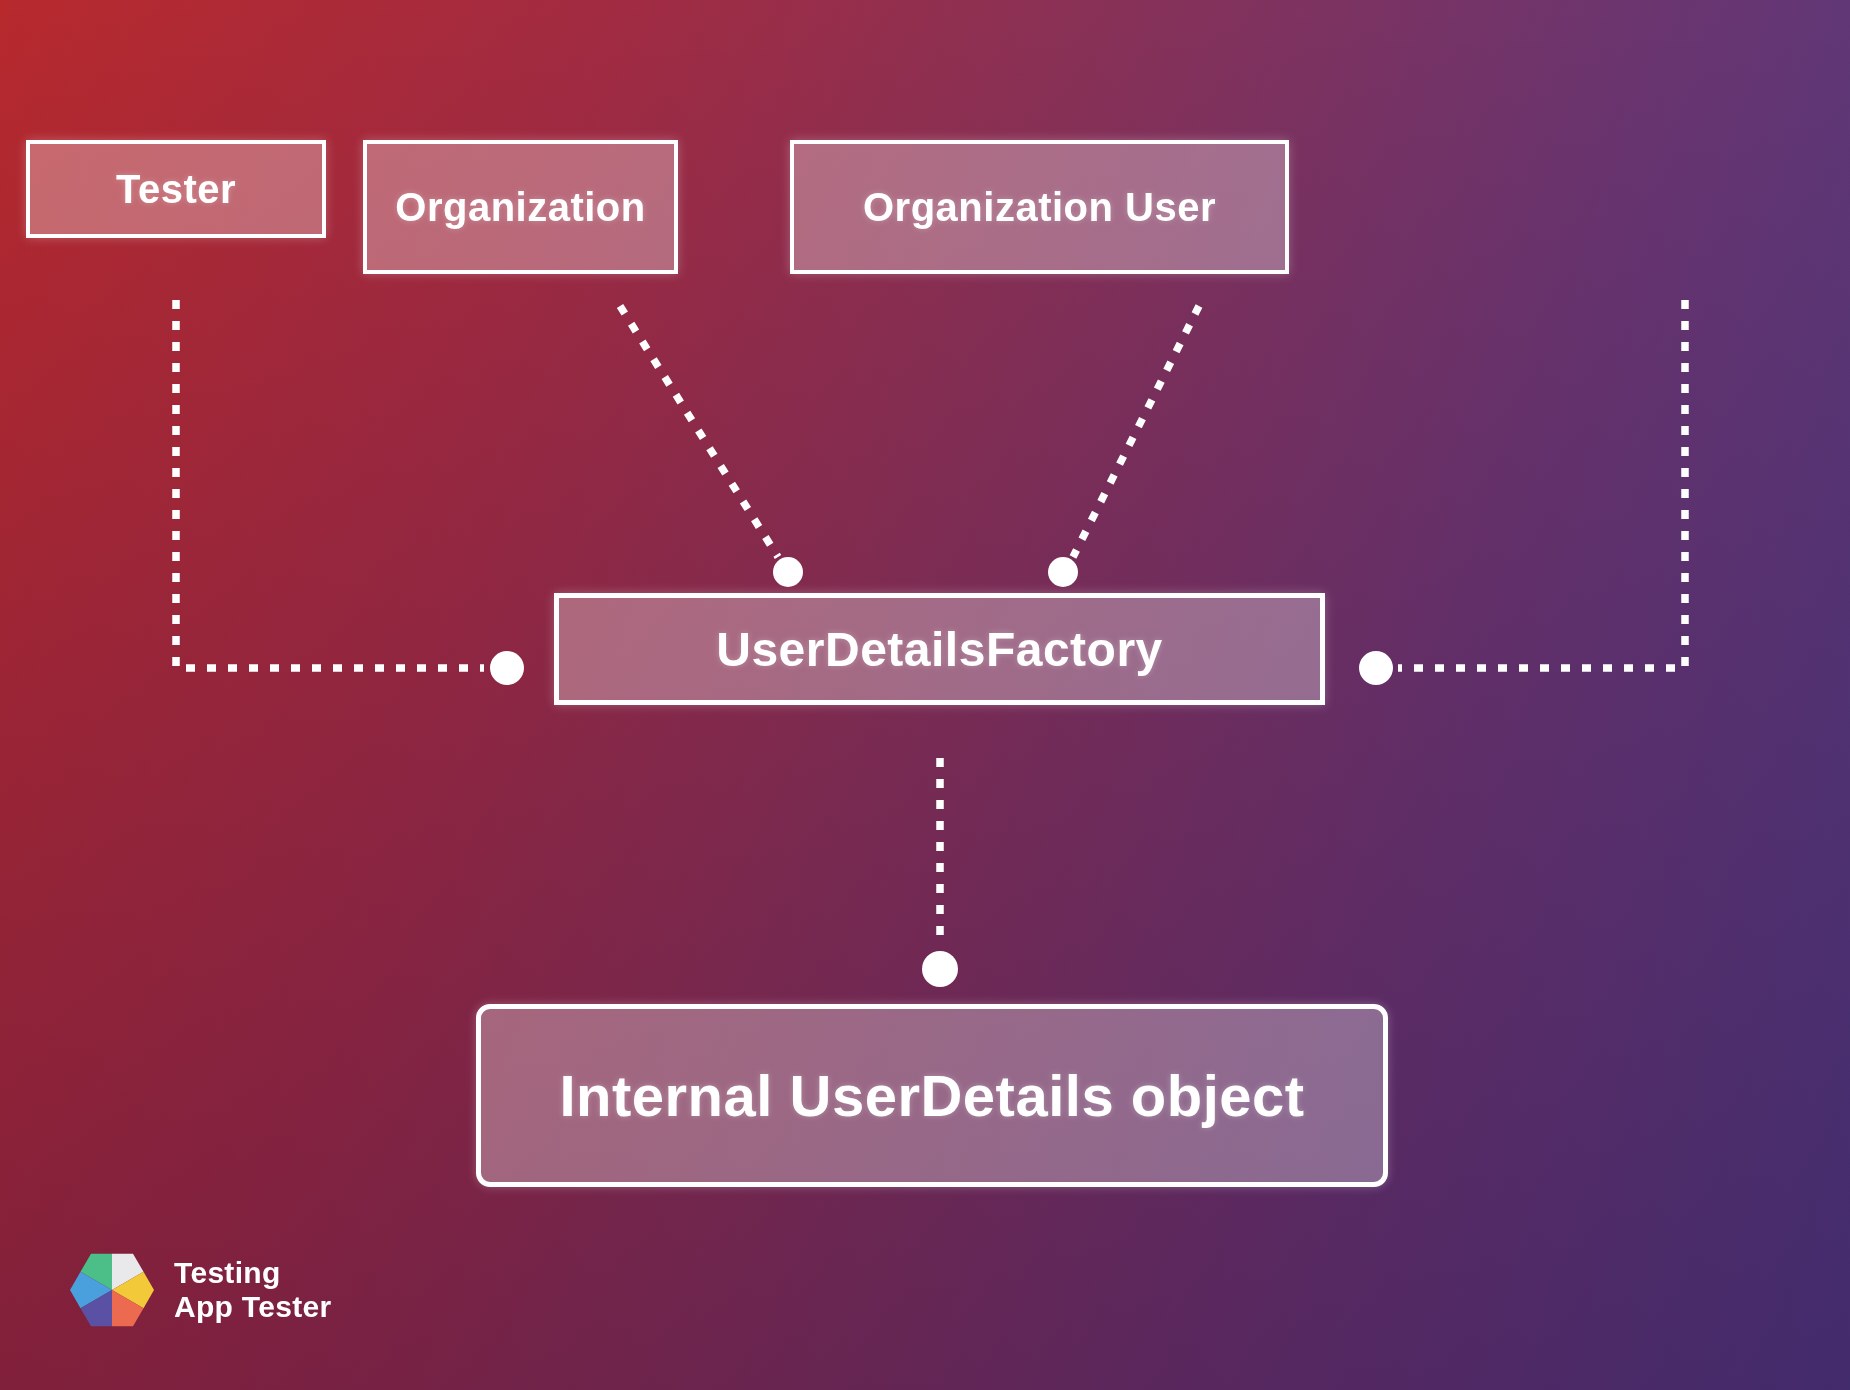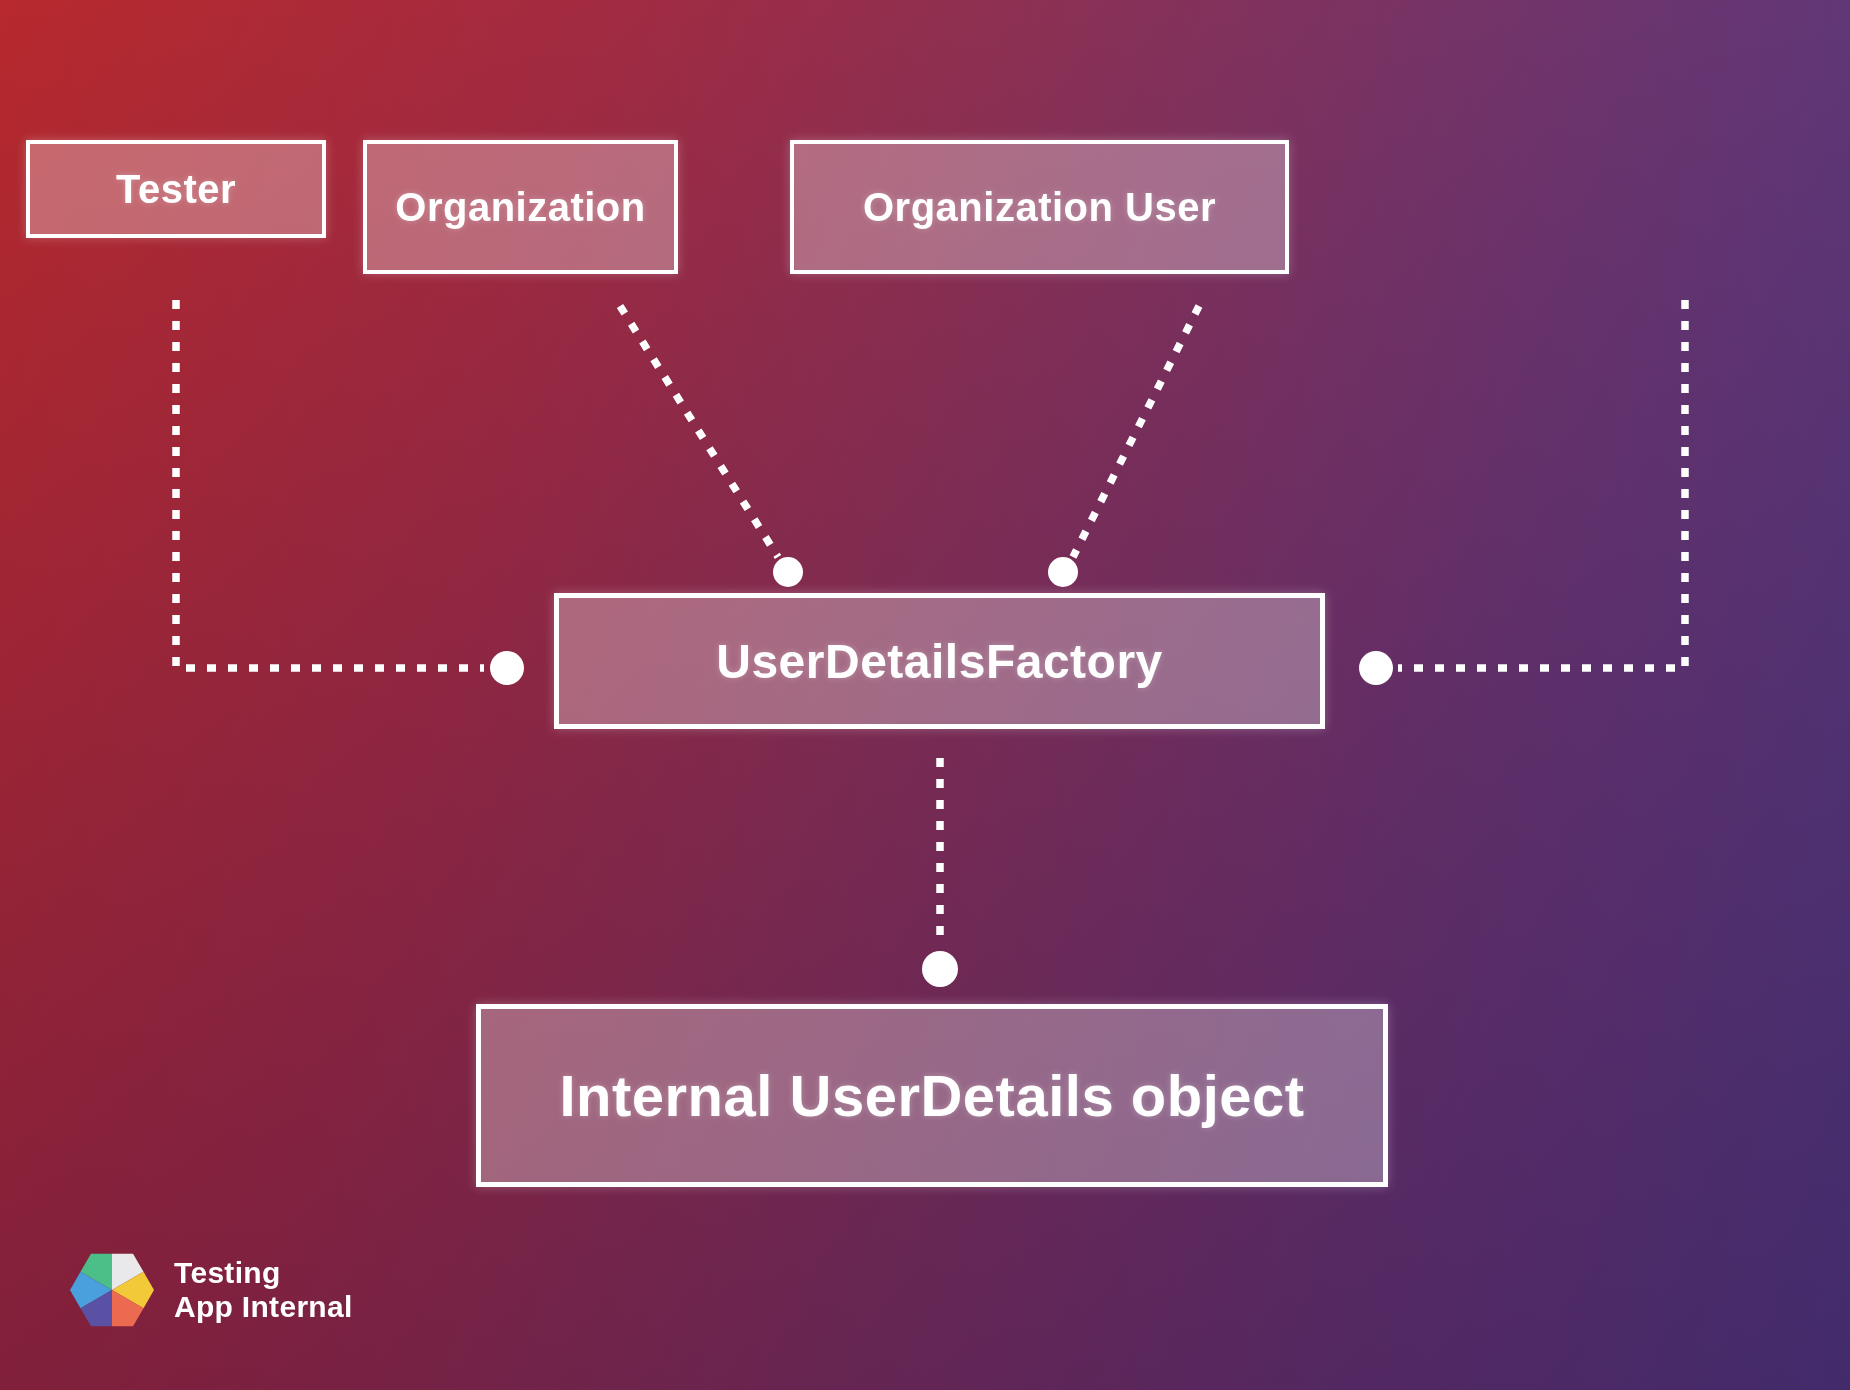--- a/index.html
+++ b/index.html
@@ -36,29 +36,29 @@
   }
 
   .node-top { font-size: 40px; font-weight: 600; }
 
   .node-tester        { left: 26px;   top: 140px; width: 300px; height: 98px; }
   .node-organization  { left: 363px;  top: 140px; width: 315px; height: 134px; }
   .node-org-user      { left: 790px;  top: 140px; width: 499px; height: 134px; }
   .node-other-users   { left: 1318px; top: 140px; width: 514px; height: 134px; }
 
   .node-factory {
-    left: 554px; top: 593px; width: 771px; height: 136px;
+    left: 554px; top: 593px; width: 771px; height: 112px;
     border-width: 5px;
     font-size: 48px; font-weight: 600;
   }
 
   .node-internal {
     left: 476px; top: 1004px; width: 912px; height: 183px;
     border-width: 5px;
-    font-size: 58px; font-weight: 600;
+    font-size: 58px; font-weight: 600; border-radius: 14px;
   }
 
   .logo {
     position: absolute;
     left: 66px; top: 1248px;
     display: flex;
     align-items: center;
     gap: 16px;
   }
   .logo-text {
@@ -117,17 +117,17 @@
 
       <polygon points="0,0 -34.5,-19.9 -23,-39.8 0,-39.8" fill="#4cbe87"></polygon>
       <polygon points="0,0 0,-39.8 23,-39.8 34.5,-19.9" fill="#e9e9ec"></polygon>
       <polygon points="0,0 -34.5,-19.9 -46,0 -34.5,19.9" fill="#49a0dc"></polygon>
       <polygon points="0,0 34.5,-19.9 46,0 34.5,19.9" fill="#f2c938"></polygon>
       <polygon points="0,0 -34.5,19.9 -23,39.8 0,39.8" fill="#5a51a5"></polygon>
       <polygon points="0,0 0,39.8 23,39.8 34.5,19.9" fill="#ec6a4f"></polygon>
     </svg>
     <div class="logo-text">
       <div>Testing</div>
-      <div>App Internal</div>
+      <div>App Tester</div>
     </div>
   </div>
 
 </div>
 
 </body></html>

